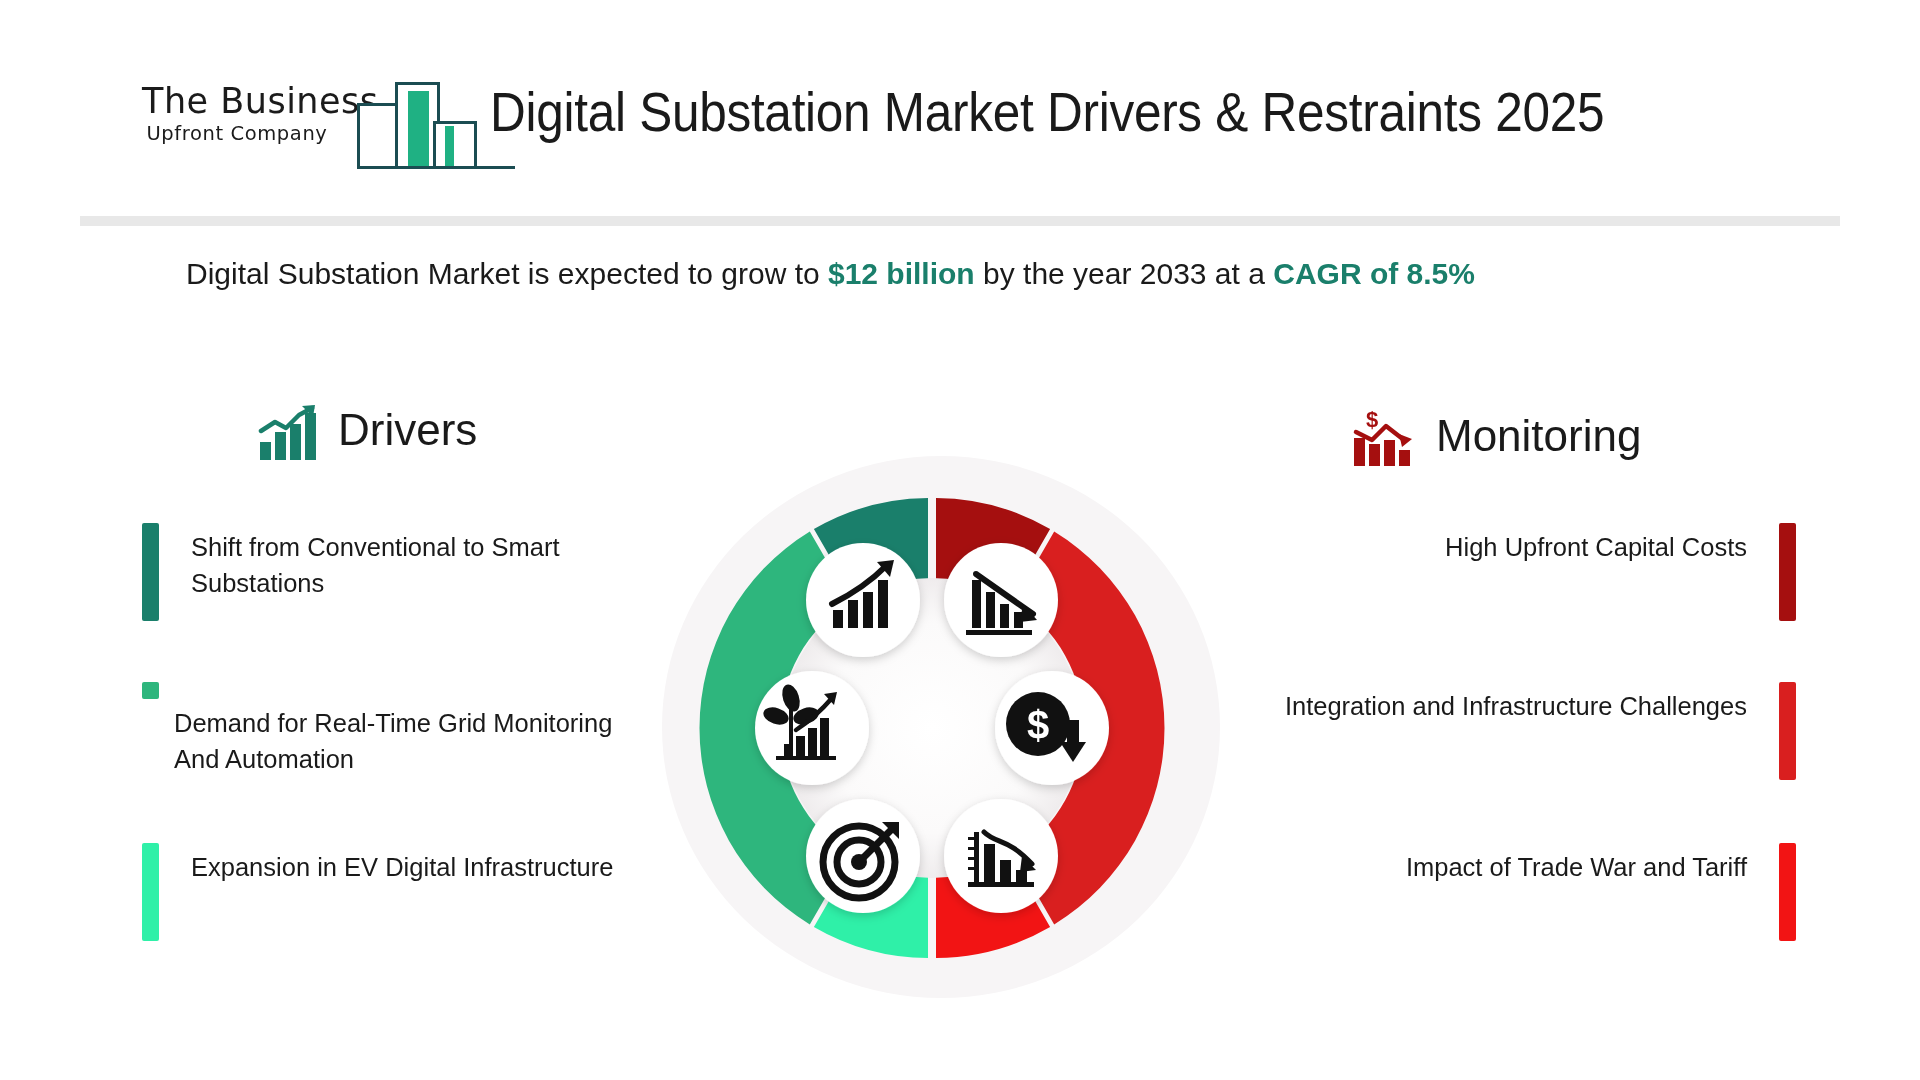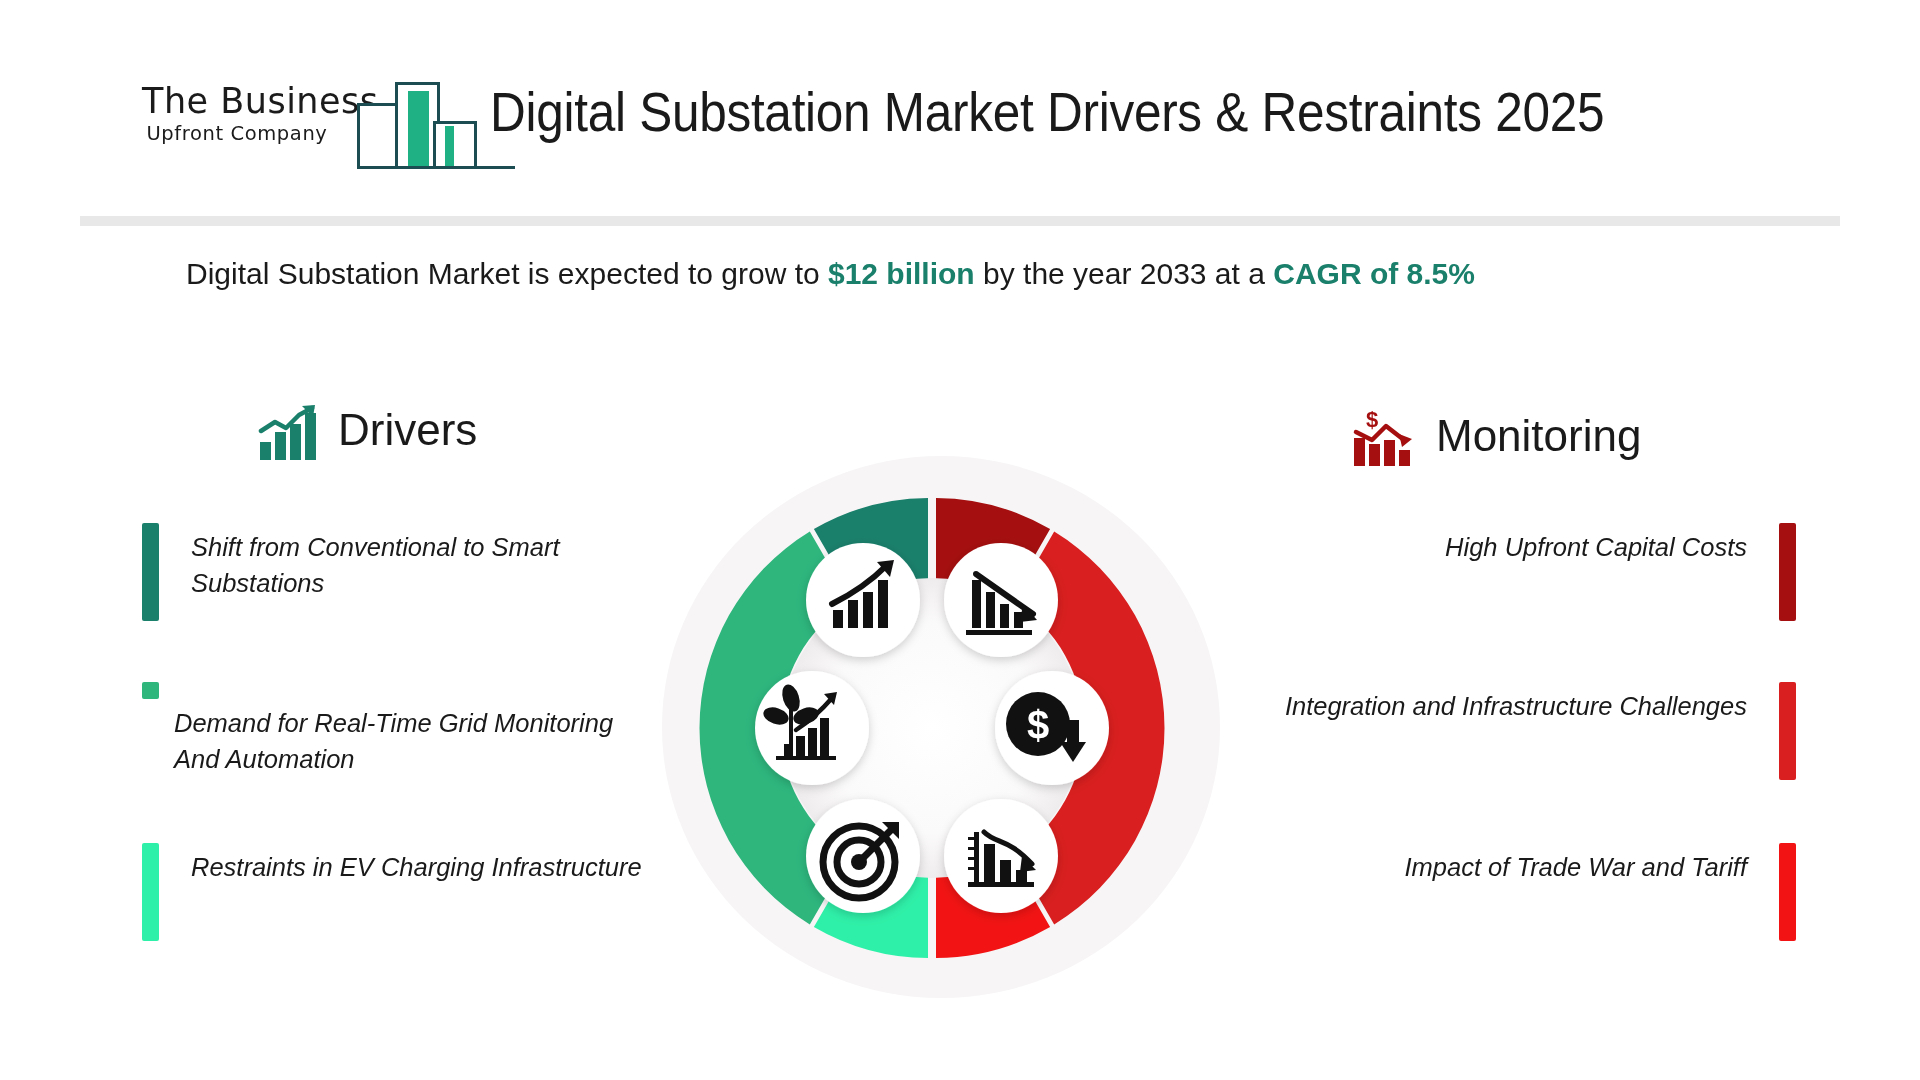--- a/index.html
+++ b/index.html
@@ -53,21 +53,21 @@
 
   
   .col-head { position:absolute; display:flex; gap:18px; }
   .drivers-head { left:258px; top:404px; }
   .restraints-head { left:1352px; top:410px; }
   .col-head-label { font-size:44px; color:#1a1a1a; font-weight:400; line-height:52px; white-space:nowrap; }
 
   .ico-svg { display:block; }
 
   
-  .item { position:absolute; display:flex; align-items:stretch;font-style:italic; }
+  .item { position:absolute; display:flex; align-items:stretch; }
   .bar { width:17px; border-radius:2px; flex:0 0 17px; }
   .item-text { font-size:25.5px; line-height:36px; color:#1a1a1a; }
 
   .drv { left:142px; width:520px; }
   .drv .item-text { margin-left:32px; padding-top:6px; text-align:left; }
   .drv1 { top:523px; height:98px; }
   .drv2 { top:682px; height:98px;flex-direction:column; }
   .drv3 { top:843px; height:98px; }
 
   .res { right:124px; width:520px; justify-content:flex-end; }
@@ -147,21 +147,21 @@
   <div class="item drv drv1">
     <div class="bar" style="background:#1a7f6b"></div>
     <div class="item-text">Shift from Conventional to Smart Substations</div>
   </div>
   <div class="item drv drv2">
     <div class="bar" style="background:#2eb67d"></div>
     <div class="item-text">Demand for Real-Time Grid Monitoring And Automation</div>
   </div>
   <div class="item drv drv3">
     <div class="bar" style="background:#2ff0a8"></div>
-    <div class="item-text">Restraints in EV Charging Infrastructure</div>
+    <div class="item-text">Expansion in EV Digital Infrastructure</div>
   </div>
 
   <div class="item res res1">
     <div class="item-text">High Upfront Capital Costs</div>
     <div class="bar" style="background:#a50f0f"></div>
   </div>
   <div class="item res res2">
     <div class="item-text">Integration and Infrastructure Challenges</div>
     <div class="bar" style="background:#d91f1f"></div>
   </div>

